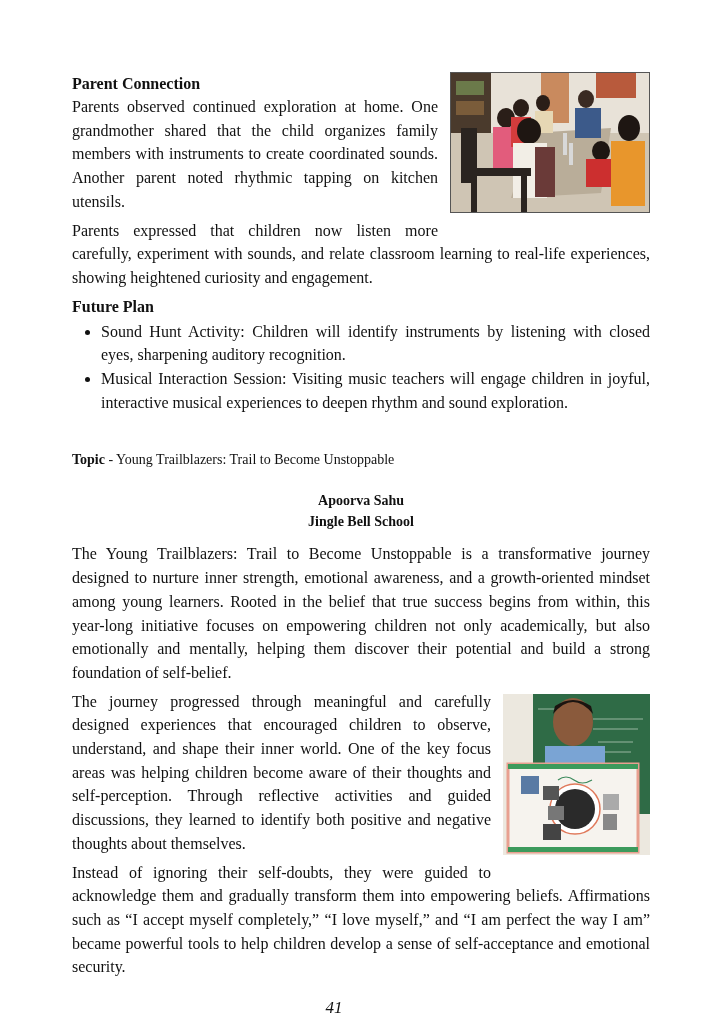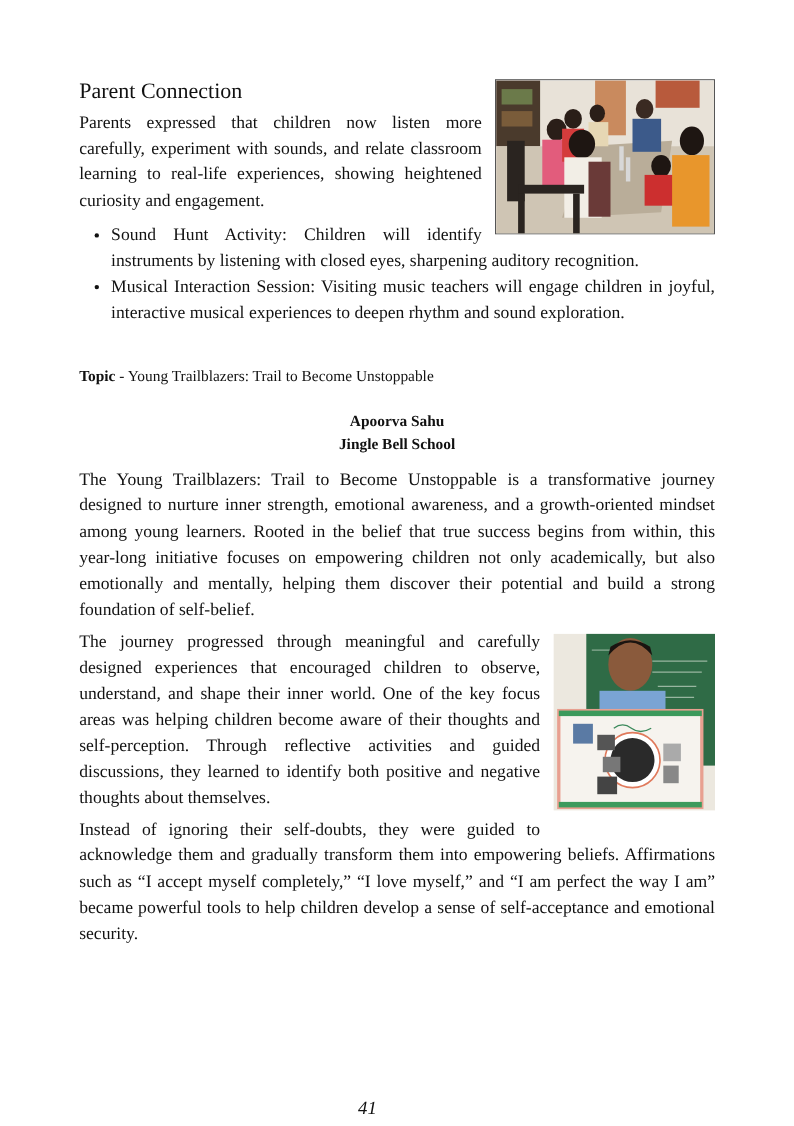--- a/index.html
+++ b/index.html
@@ -1,20 +1,20 @@
 <!DOCTYPE html>
 <html><head>
 <meta charset="utf-8">
 <style>
   html, body { margin:0; padding:0; background:#ffffff; }
   body { width:722px; height:1024px; position:relative; overflow:hidden;
          font-family:"Liberation Serif", "DejaVu Serif", serif; color:#111; }
   .page { position:absolute; left:72px; top:72px; width:578px; }
   p, .h { margin:0; }
-  .h { font-weight:normal; font-size:20px; line-height:23px; }
+  .h { font-weight:bold; font-size:16px; line-height:23px; }
   .body { font-size:16px; line-height:23.7px; text-align:justify; }
   .fig1 { float:right; width:200px; height:141px; margin:0 0 6px 12px; position:relative; overflow:hidden; border:1px solid #555; box-sizing:border-box; }
   .fig2 { float:right; width:147px; height:161px; margin:4px 0 6px 12px; position:relative; overflow:hidden; }
   ul { margin:2px 0 16px 0; padding-left:29px; }
   ul li { font-size:16px; line-height:23.7px; text-align:justify; }
   .topic { font-size:14px; line-height:20px; margin-top:36px; }
   .author { text-align:center; font-weight:bold; font-size:14px; line-height:21px; margin-top:20px; }
   .pagenum { position:absolute; top:998px; left:0; width:668px; text-align:center; font-style:italic; font-size:17px; }
   .gap { height:5px; }
 </style>
@@ -51,24 +51,26 @@
       <rect x="160" y="68" width="34" height="65" fill="#e8962c"></rect>
       <rect x="20" y="95" width="60" height="8" fill="#2a2420"></rect>
       <rect x="20" y="103" width="6" height="38" fill="#2a2420"></rect>
       <rect x="70" y="103" width="6" height="38" fill="#2a2420"></rect>
       <rect x="112" y="60" width="4" height="22" fill="#d8d8d8"></rect>
       <rect x="118" y="70" width="4" height="22" fill="#d8d8d8"></rect>
     </svg>
   </div>
 
   <p class="h">Parent Connection</p>
+  <p class="body">Parents observed continued exploration at home. One grandmother shared that the child organizes family members with instruments to create coordinated sounds. Another parent noted rhythmic tapping on kitchen utensils.</p>
   <div class="gap"></div>
   <p class="body">Parents expressed that children now listen more carefully, experiment with sounds, and relate classroom learning to real-life experiences, showing heightened curiosity and engagement.</p>
 
   <div class="gap"></div>
+  <p class="h">Future Plan</p>
   <ul>
     <li>Sound Hunt Activity: Children will identify instruments by listening with closed eyes, sharpening auditory recognition.</li>
     <li>Musical Interaction Session: Visiting music teachers will engage children in joyful, interactive musical experiences to deepen rhythm and sound exploration.</li>
   </ul>
 
   <p class="topic">
     <b>Topic</b><span> - </span><span>Young Trailblazers: Trail to Become Unstoppable</span>
   </p>
 
   <div class="author">

